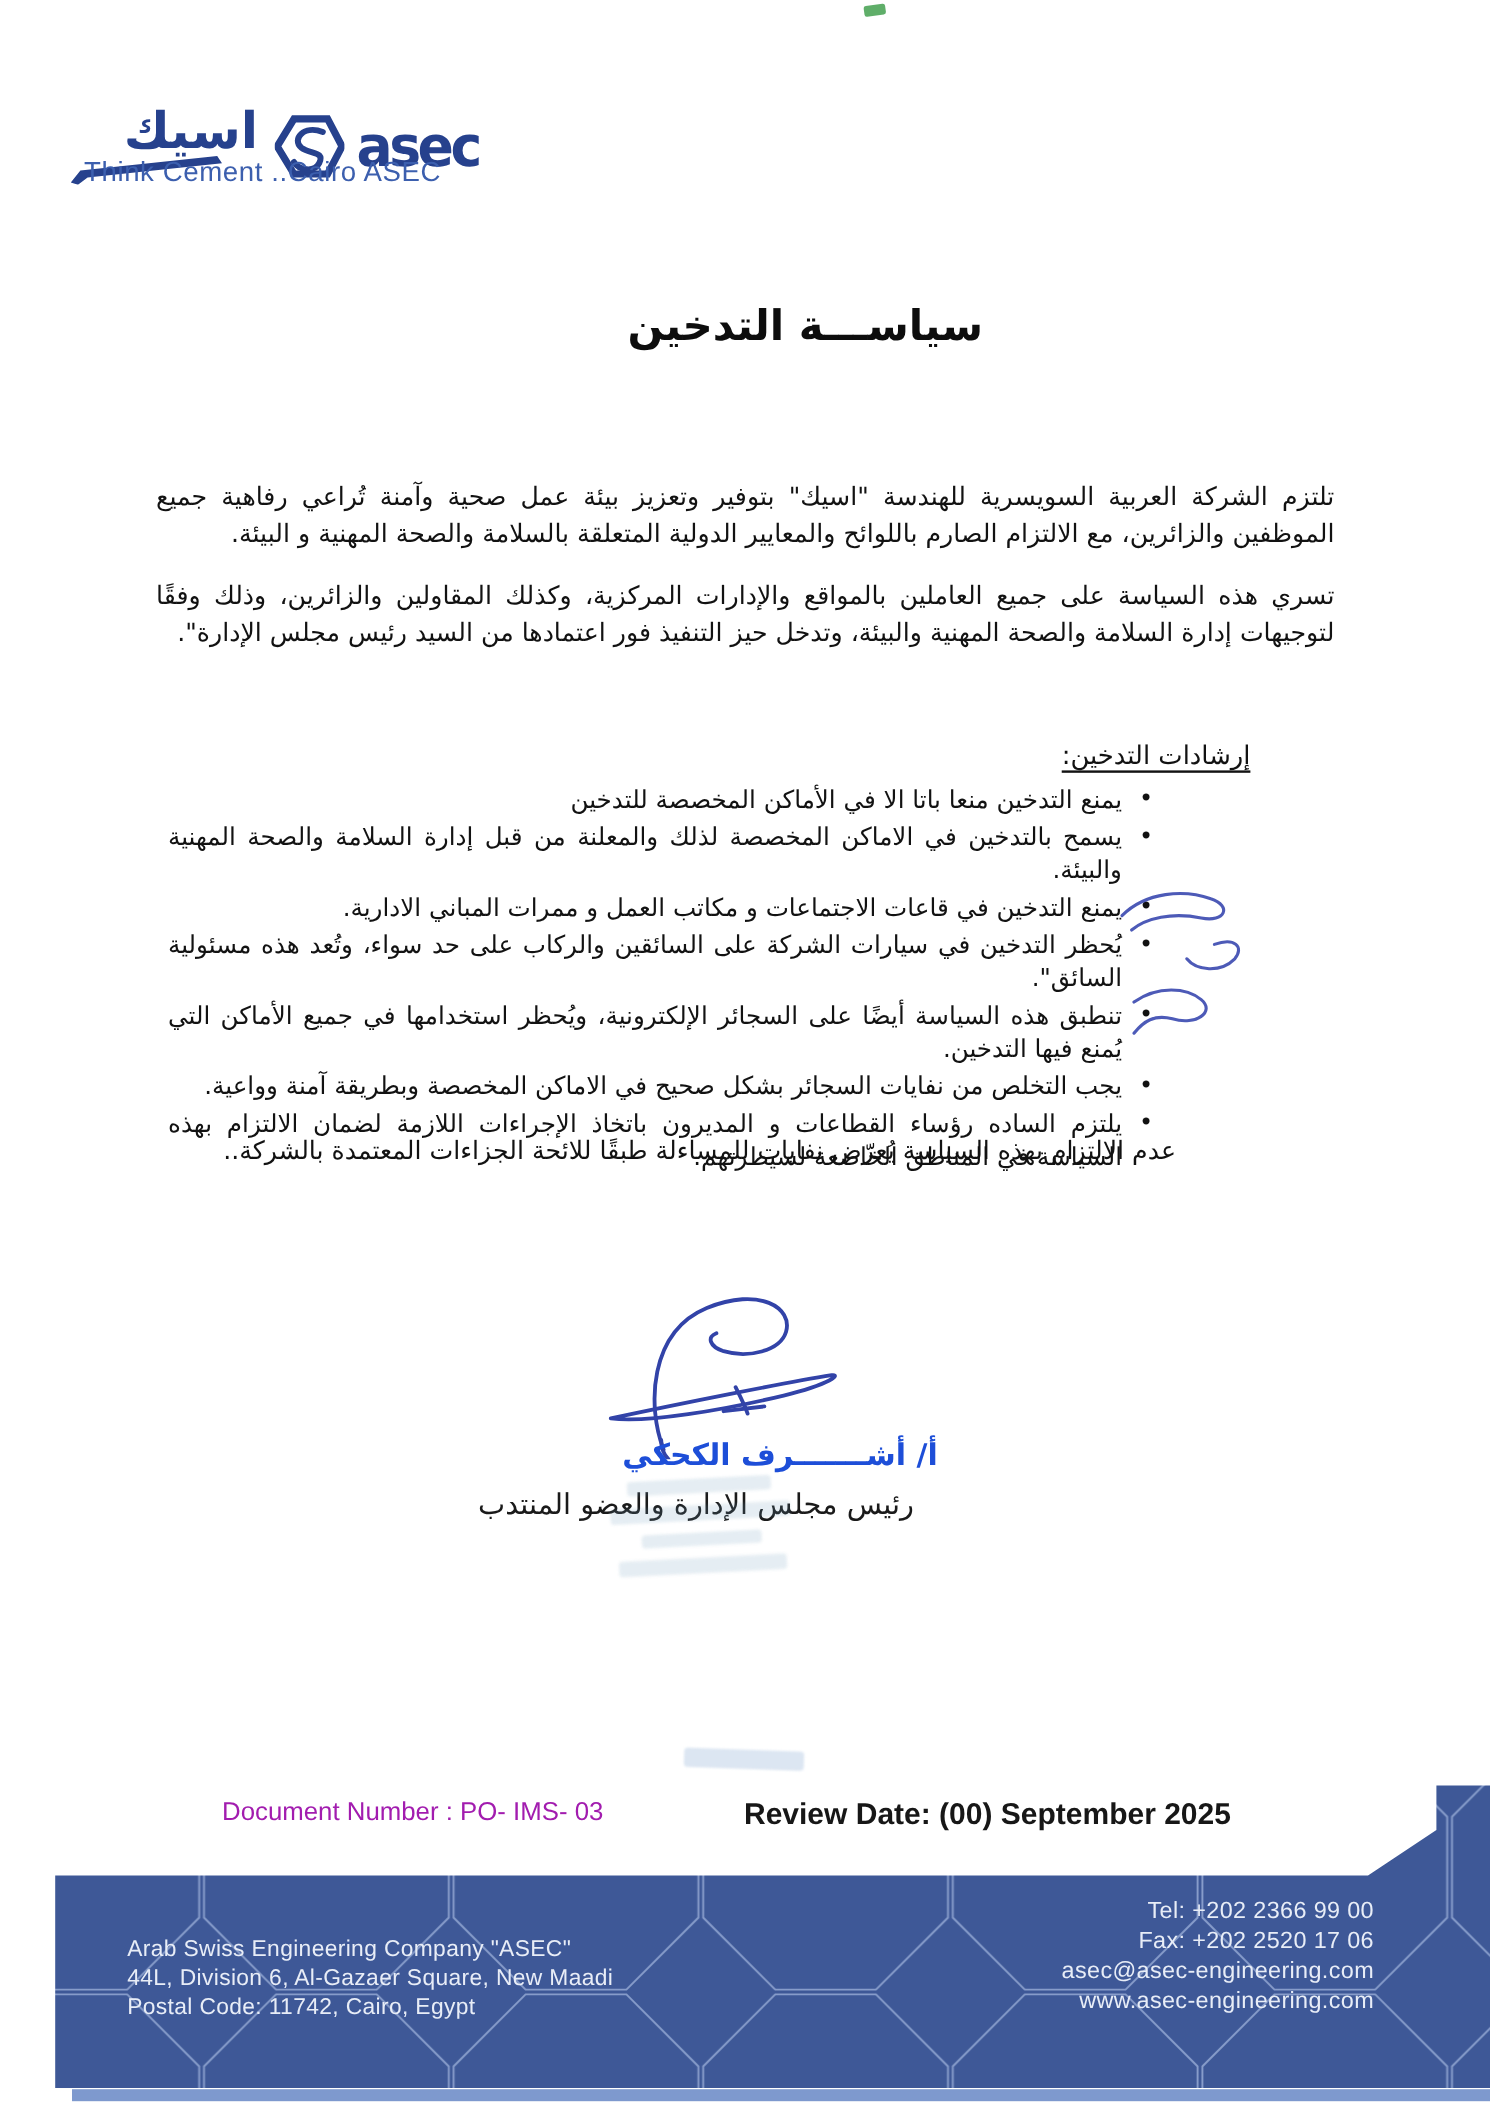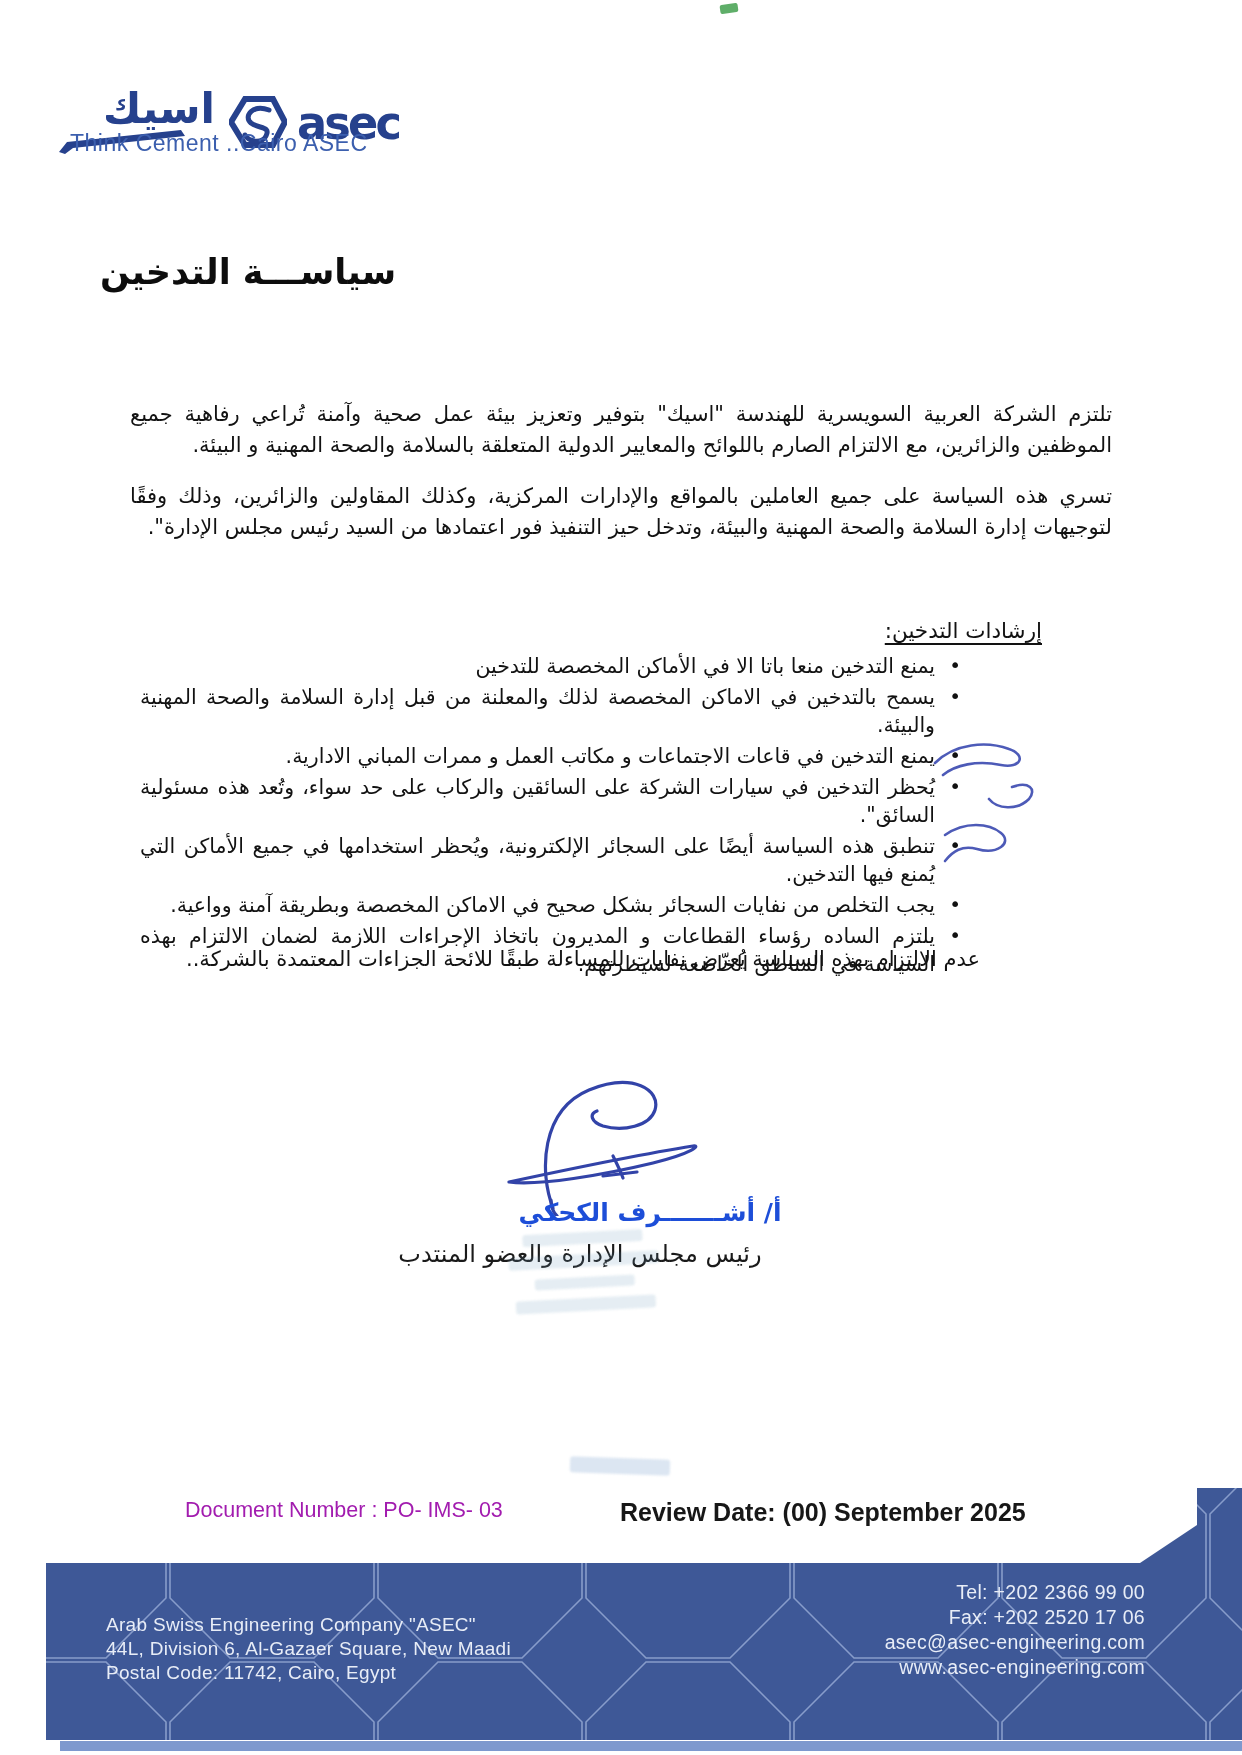--- a/index.html
+++ b/index.html
@@ -14,21 +14,21 @@
   }
   
   .logo-row{position:absolute;left:65px;top:58px;height:64px;display:flex;align-items:center;margin-top:32px;}
   .logo-arabic-wrap{position:relative;width:150px;height:64px;}
   .logo-arabic{position:absolute;right:0;top:-6px;font-size:42px;font-weight:bold;color:#26418d;direction:rtl;letter-spacing:-1px;}
   .logo-swoosh{position:absolute;left:-6px;top:38px;}
   .logo-hex{margin:0 10px 0 14px;}
   .logo-latin{font-family:"DejaVu Sans",sans-serif;font-size:47px;font-weight:bold;color:#26418d;letter-spacing:-3px;transform:scaleX(.95);transform-origin:left;line-height:1;}
   .tagline{position:absolute;left:70px;top:130px;font-family:"Liberation Sans",sans-serif;font-size:23px;color:#3c5fae;letter-spacing:.5px;}
   
-  .doc-title{position:absolute;left:100px;right:0;top:252px;text-align:left;font-size:35px;font-weight:bold;direction:rtl;color:#0d0d0d;}
+  .doc-title{position:absolute;left:100px;right:0;top:252px;text-align:center;font-size:35px;font-weight:bold;direction:rtl;color:#0d0d0d;}
   
   .para{position:absolute;left:130px;right:130px;direction:rtl;text-align:justify;font-size:21px;line-height:31px;color:#121212;}
   #p1{top:378px;}
   #p2{top:460px;}
   
   .guide-heading{position:absolute;right:200px;top:618px;direction:rtl;font-size:21.5px;color:#121212;text-decoration:underline;text-underline-offset:5px;margin-left:19px;}
   .guide-list{position:absolute;right:307px;left:140px;top:652px;direction:rtl;}
   .guide-item{position:relative;margin-bottom:3px;font-size:20.5px;line-height:28px;text-align:justify;color:#121212;}
   .guide-item .dot{position:absolute;right:-26px;top:-1px;font-size:20px;color:#111;}
   .closing{position:absolute;right:262px;left:150px;top:944px;direction:rtl;text-align:right;font-size:21px;line-height:30px;color:#121212;}

